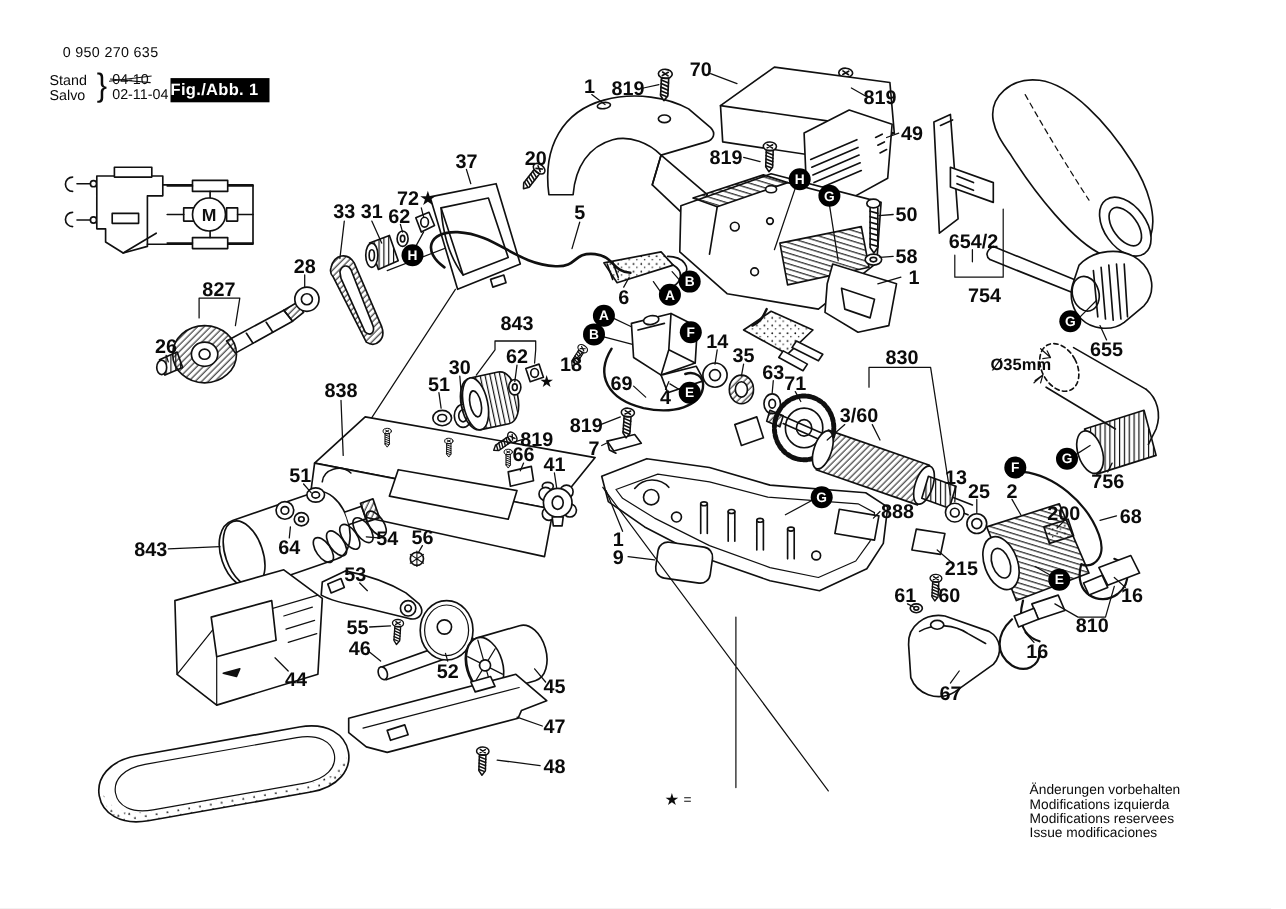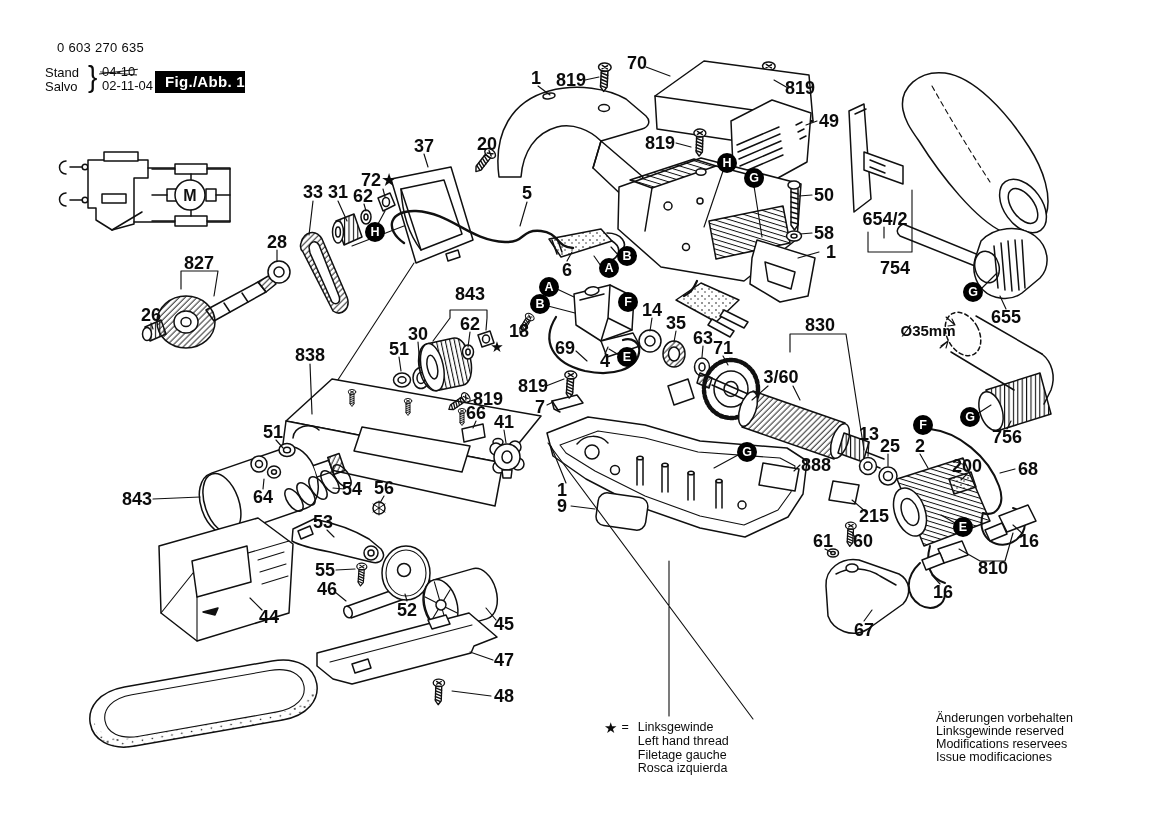--- a/index.html
+++ b/index.html
@@ -8,21 +8,21 @@
   #diagram-svg{position:absolute;left:0;top:0;}
   .abs{position:absolute;}
   #part-number{left:57px;top:40px;font-size:13px;letter-spacing:.3px;}
   #si-labels{left:45px;top:66px;font-size:13px;line-height:14px;}
   #si-brace{left:88px;top:62px;font-size:28px;font-weight:300;transform:scaleY(1.05);}
   #si-dates{left:102px;top:65px;font-size:13px;line-height:14px;}
   .struck{position:relative;display:inline-block;}
   .struck::after{content:"";position:absolute;left:-3px;right:-3px;top:46%;border-top:1.6px solid #111;transform:rotate(-7deg);}
   .struck::before{content:"";position:absolute;left:-2px;right:-2px;top:58%;border-top:1.3px solid #111;transform:rotate(5deg);}
   #fig-box{left:155px;top:71px;width:90px;height:22px;background:#000;color:#fff;
-           font-size:15px;font-weight:bold;text-align:right;line-height:22px;letter-spacing:.3px;}
+           font-size:15px;font-weight:bold;text-align:left;line-height:22px;letter-spacing:.3px;}
   #legend{left:604px;top:721px;display:flex;font-size:12.5px;line-height:13.8px;}
   #legend-star{font-size:15px;margin-right:4px;}
   #legend-eq{margin-right:9px;}
   #footnote{left:936px;top:712px;font-size:12.5px;line-height:13px;}
 </style>
 </head>
 <body>
 
 <div id="stage">
 
@@ -516,43 +516,37 @@
           <circle cx="923" cy="425" r="10" fill="#000"></circle>
           <text x="923" y="429.3" fill="#fff">F</text>
         </g>
         <g>
           <circle cx="963" cy="527" r="10" fill="#000"></circle>
           <text x="963" y="531.3" fill="#fff">E</text>
         </g>
       </g>
   </svg>
 
-  <div class="abs" id="part-number">0 603 270 635</div>
+  <div class="abs" id="part-number">0 950 270 635</div>
   <div class="abs" id="si-labels">
     <div>Stand</div>
     <div>Salvo</div>
   </div>
   <div class="abs" id="si-brace">}</div>
   <div class="abs" id="si-dates">
     <div><span class="struck">04-10</span></div>
     <div>02-11-04</div>
   </div>
   <div class="abs" id="fig-box">Fig./Abb. 1</div>
 
   <div class="abs" id="legend">
     <span id="legend-star">★</span>
     <span id="legend-eq">=</span>
-    <div id="legend-lines">
-      <div>Linksgewinde</div>
-      <div>Left hand thread</div>
-      <div>Filetage gauche</div>
-      <div>Rosca izquierda</div>
-    </div>
   </div>
 
   <div class="abs" id="footnote">
     <div>Änderungen vorbehalten</div>
-    <div>Linksgewinde reserved</div>
+    <div>Modifications izquierda</div>
     <div>Modifications reservees</div>
     <div>Issue modificaciones</div>
   </div>
 
 </div>
 
 </body></html>

